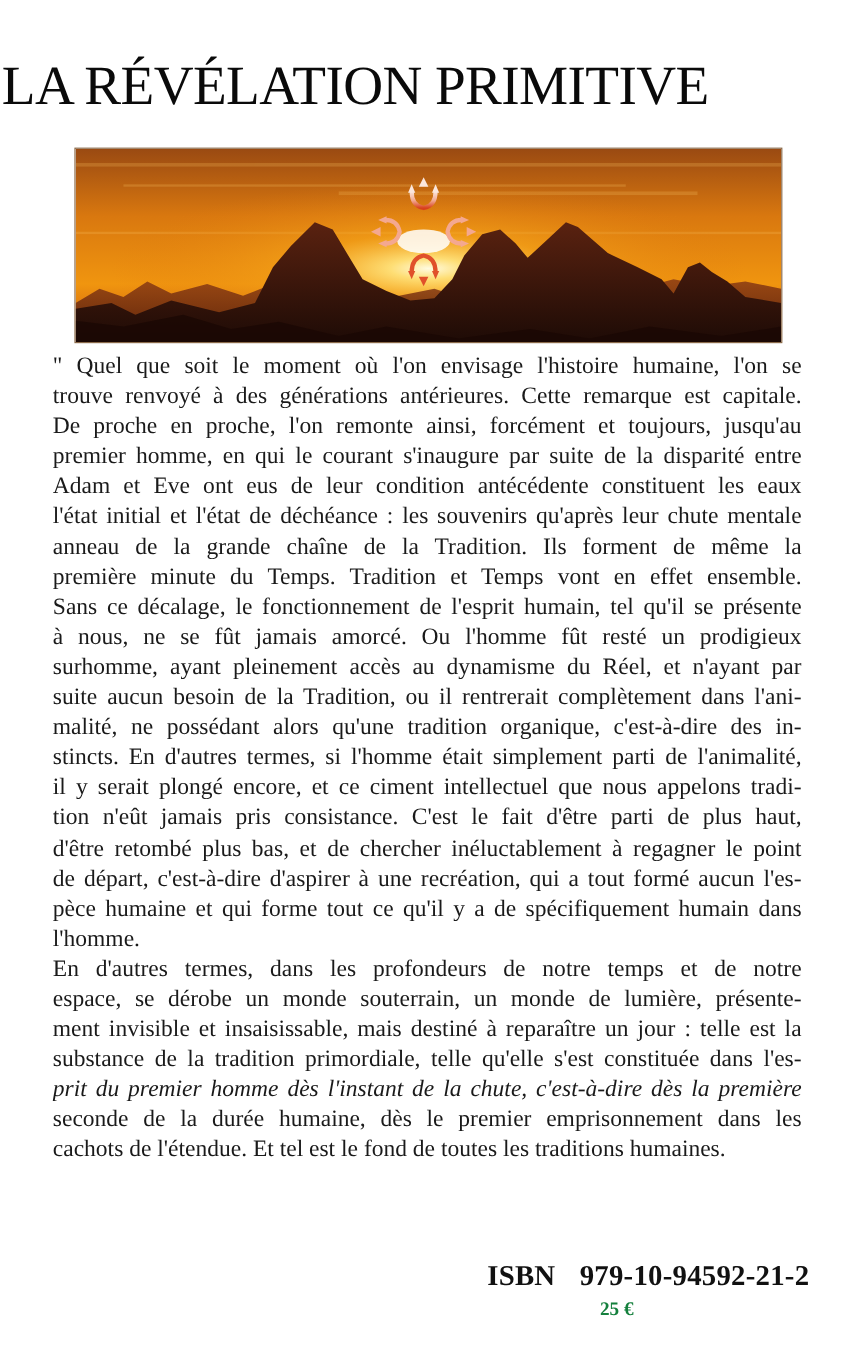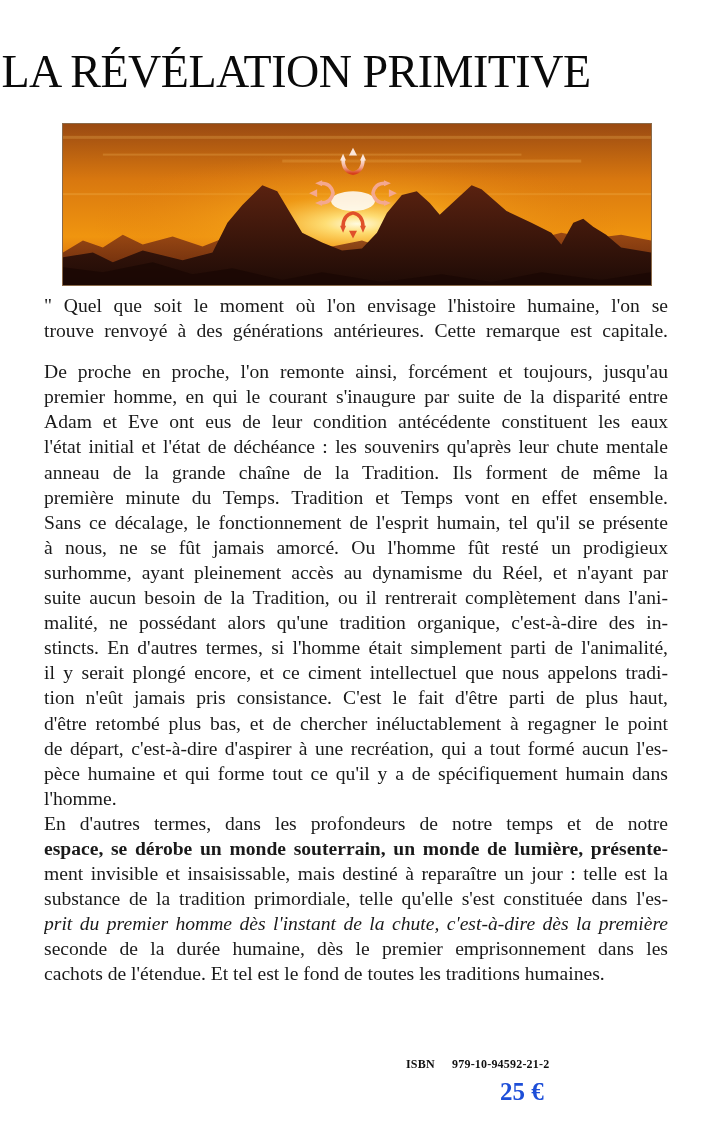--- a/index.html
+++ b/index.html
@@ -17,26 +17,26 @@
     .body-text {
       position: absolute; left: 44px; top: 293px; width: 624px;
       font-size: 19.6px; line-height: 25.1px; color: #1a1a1a;
     }
     .line {
       display: block; text-align: justify; text-align-last: justify; white-space: nowrap;
       height: 25.1px;
     }
     .line.last { text-align-last: left; }
     .isbn {
-      position: absolute; left: 406px; top: 1051px; font-size: 12px; line-height: 26px; color: #111; font-weight: bold;
+      position: absolute; left: 406px; top: 1051px; font-size: 24px; line-height: 26px; color: #111; font-weight: bold;
       letter-spacing: 0.2px;
     }
     .isbn .label { margin-right: 14px; }
     .price {
-      position: absolute; left: 500px; top: 1079px; font-size: 25px; line-height: 26px; font-weight: bold; color: #1d4ed8;
+      position: absolute; left: 500px; top: 1079px; font-size: 16px; line-height: 26px; font-weight: bold; color: #15803d;
     }
   </style>
 </head>
 <body>
 
 <h1 class="title">LA RÉVÉLATION PRIMITIVE</h1>
 
 <div class="banner">
   <svg viewBox="0 0 590 163" preserveAspectRatio="none">
     <defs>
@@ -106,42 +106,42 @@
         <polygon points="38,10 31,13 31,7"></polygon>
       </g>
     </g>
   </svg>
 </div>
 
 <div class="body-text">
   <div id="para-0">
       <div class="line" style="white-space: normal; overflow: hidden;">" Quel que soit le moment où l'on envisage l'histoire humaine, l'on se</div>
       <div class="line" style="white-space: normal; overflow: hidden;">trouve renvoyé à des générations antérieures. Cette remarque est capitale.</div>
-      <div class="line" style="white-space: normal; overflow: hidden; margin-top: 16px;">De proche en proche, l'on remonte ainsi, forcément et toujours, jusqu'au</div>
+      <div class="line" style="white-space: normal; overflow: hidden;">De proche en proche, l'on remonte ainsi, forcément et toujours, jusqu'au</div>
       <div class="line" style="white-space: normal; overflow: hidden;">premier homme, en qui le courant s'inaugure par suite de la disparité entre</div>
       <div class="line" style="white-space: normal; overflow: hidden;">Adam et Eve ont eus de leur condition antécédente constituent les eaux</div>
       <div class="line" style="white-space: normal; overflow: hidden;">l'état initial et l'état de déchéance : les souvenirs qu'après leur chute mentale</div>
       <div class="line" style="white-space: normal; overflow: hidden;">anneau de la grande chaîne de la Tradition. Ils forment de même la</div>
       <div class="line" style="white-space: normal; overflow: hidden;">première minute du Temps. Tradition et Temps vont en effet ensemble.</div>
       <div class="line" style="white-space: normal; overflow: hidden; font-family: Liberation Serif, serif;">Sans ce décalage, le fonctionnement de l'esprit humain, tel qu'il se présente</div>
       <div class="line" style="white-space: normal; overflow: hidden;">à nous, ne se fût jamais amorcé. Ou l'homme fût resté un prodigieux</div>
       <div class="line" style="white-space: normal; overflow: hidden;">surhomme, ayant pleinement accès au dynamisme du Réel, et n'ayant par</div>
       <div class="line" style="white-space: normal; overflow: hidden;">suite aucun besoin de la Tradition, ou il rentrerait complètement dans l'ani-</div>
       <div class="line" style="white-space: normal; overflow: hidden;">malité, ne possédant alors qu'une tradition organique, c'est-à-dire des in-</div>
       <div class="line" style="white-space: normal; overflow: hidden;">stincts. En d'autres termes, si l'homme était simplement parti de l'animalité,</div>
       <div class="line" style="white-space: normal; overflow: hidden;">il y serait plongé encore, et ce ciment intellectuel que nous appelons tradi-</div>
       <div class="line" style="white-space: normal; overflow: hidden;">tion n'eût jamais pris consistance. C'est le fait d'être parti de plus haut,</div>
       <div class="line" style="white-space: normal; overflow: hidden;">d'être retombé plus bas, et de chercher inéluctablement à regagner le point</div>
       <div class="line" style="white-space: normal; overflow: hidden;">de départ, c'est-à-dire d'aspirer à une recréation, qui a tout formé aucun l'es-</div>
       <div class="line" style="white-space: normal; overflow: hidden;">pèce humaine et qui forme tout ce qu'il y a de spécifiquement humain dans</div>
       <div class="line last" style="white-space: normal; overflow: hidden;">l'homme.</div>
     </div>
   <div id="para-1">
       <div class="line" style="white-space: normal; overflow: hidden;">En d'autres termes, dans les profondeurs de notre temps et de notre</div>
-      <div class="line" style="white-space: normal; overflow: hidden; font-weight: bold;">espace, se dérobe un monde souterrain, un monde de lumière, présente-</div>
+      <div class="line" style="white-space: normal; overflow: hidden;">espace, se dérobe un monde souterrain, un monde de lumière, présente-</div>
       <div class="line" style="white-space: normal; overflow: hidden;">ment invisible et insaisissable, mais destiné à reparaître un jour : telle est la</div>
       <div class="line" style="white-space: normal; overflow: hidden;">substance de la tradition primordiale, telle qu'elle s'est constituée dans l'es-</div>
       <div class="line" style="white-space: normal; overflow: hidden; font-style: italic;">prit du premier homme dès l'instant de la chute, c'est-à-dire dès la première</div>
       <div class="line" style="white-space: normal; overflow: hidden;">seconde de la durée humaine, dès le premier emprisonnement dans les</div>
       <div class="line last" style="white-space: normal; overflow: hidden;">cachots de l'étendue. Et tel est le fond de toutes les traditions humaines.</div>
     </div>
 </div>
 
 <div class="isbn">
   <span class="label">ISBN</span>

